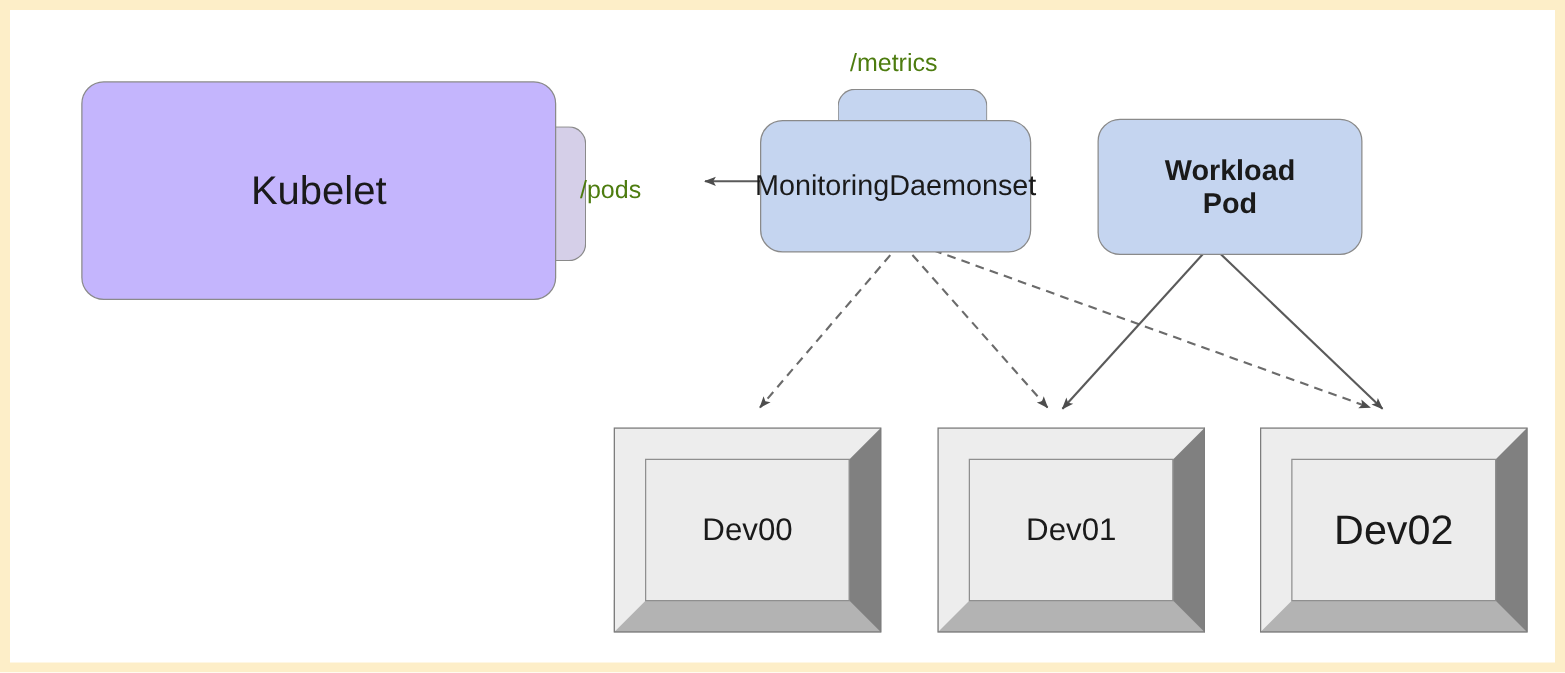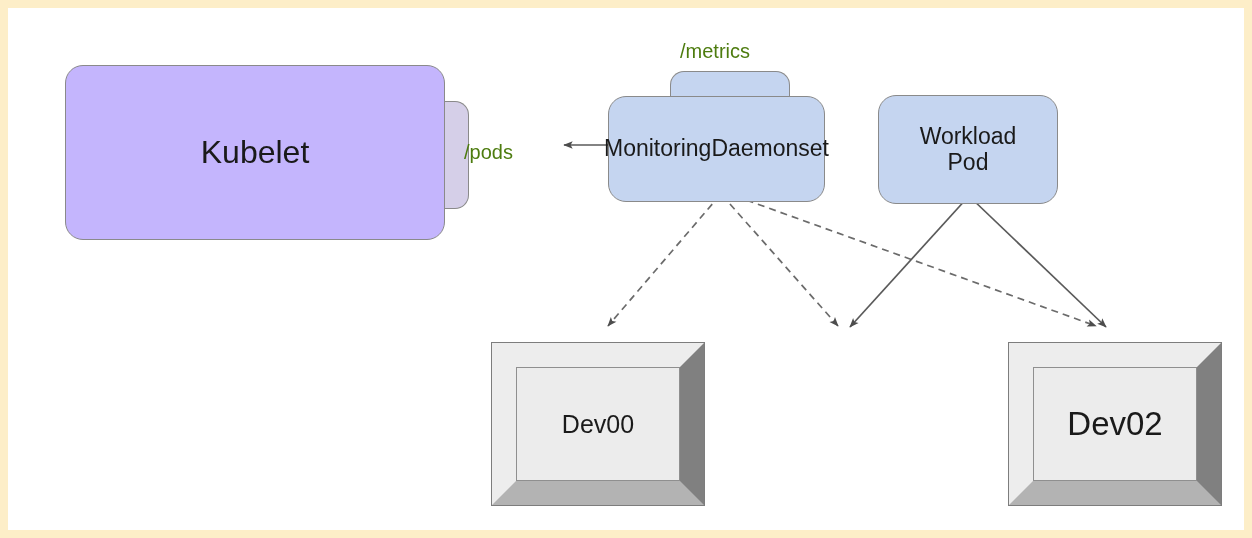--- a/index.html
+++ b/index.html
@@ -149,33 +149,40 @@
       <span>/metrics</span>
     </div>
 
     <div class="tab blue top" style="left:662px; top:63px; width:120px; height:33px;"></div>
 
     <div class="node podbox blue" style="left:600px; top:88px; width:217px; height:106px; font-size:23px; flex-direction:row;">
       <span>Monitoring</span>
       <span>Daemonset</span>
     </div>
 
-    <div class="node podbox blue" style="left:870px; top:87px; width:180px; height:109px; font-size:23px; flex-direction:column;">
+    <div class="node podbox blue" style="left:870px; top:87px; width:212px; height:109px; font-size:23px; flex-direction:column;font-weight:bold;">
       <span>Workload</span>
       <span>Pod</span>
     </div>
 
     <div class="device" style="left:483px; top:334px; width:214px; height:164px;">
       <div class="bevel"></div>
       <div class="inner-line"></div>
       <div class="device-label" style="font-size:25px;">
         <span>Dev00</span>
       </div>
     </div>
 
+    <div class="device" style="left:742px; top:334px; width:214px; height:164px;">
+      <div class="bevel"></div>
+      <div class="inner-line"></div>
+      <div class="device-label" style="font-size:25px;">
+        <span>Dev01</span>
+      </div>
+    </div>
 
     <div class="device" style="left:1000px; top:334px; width:214px; height:164px;">
       <div class="bevel"></div>
       <div class="inner-line"></div>
       <div class="device-label" style="font-size:33px;">
         <span>Dev02</span>
       </div>
     </div>
 
   </div>

